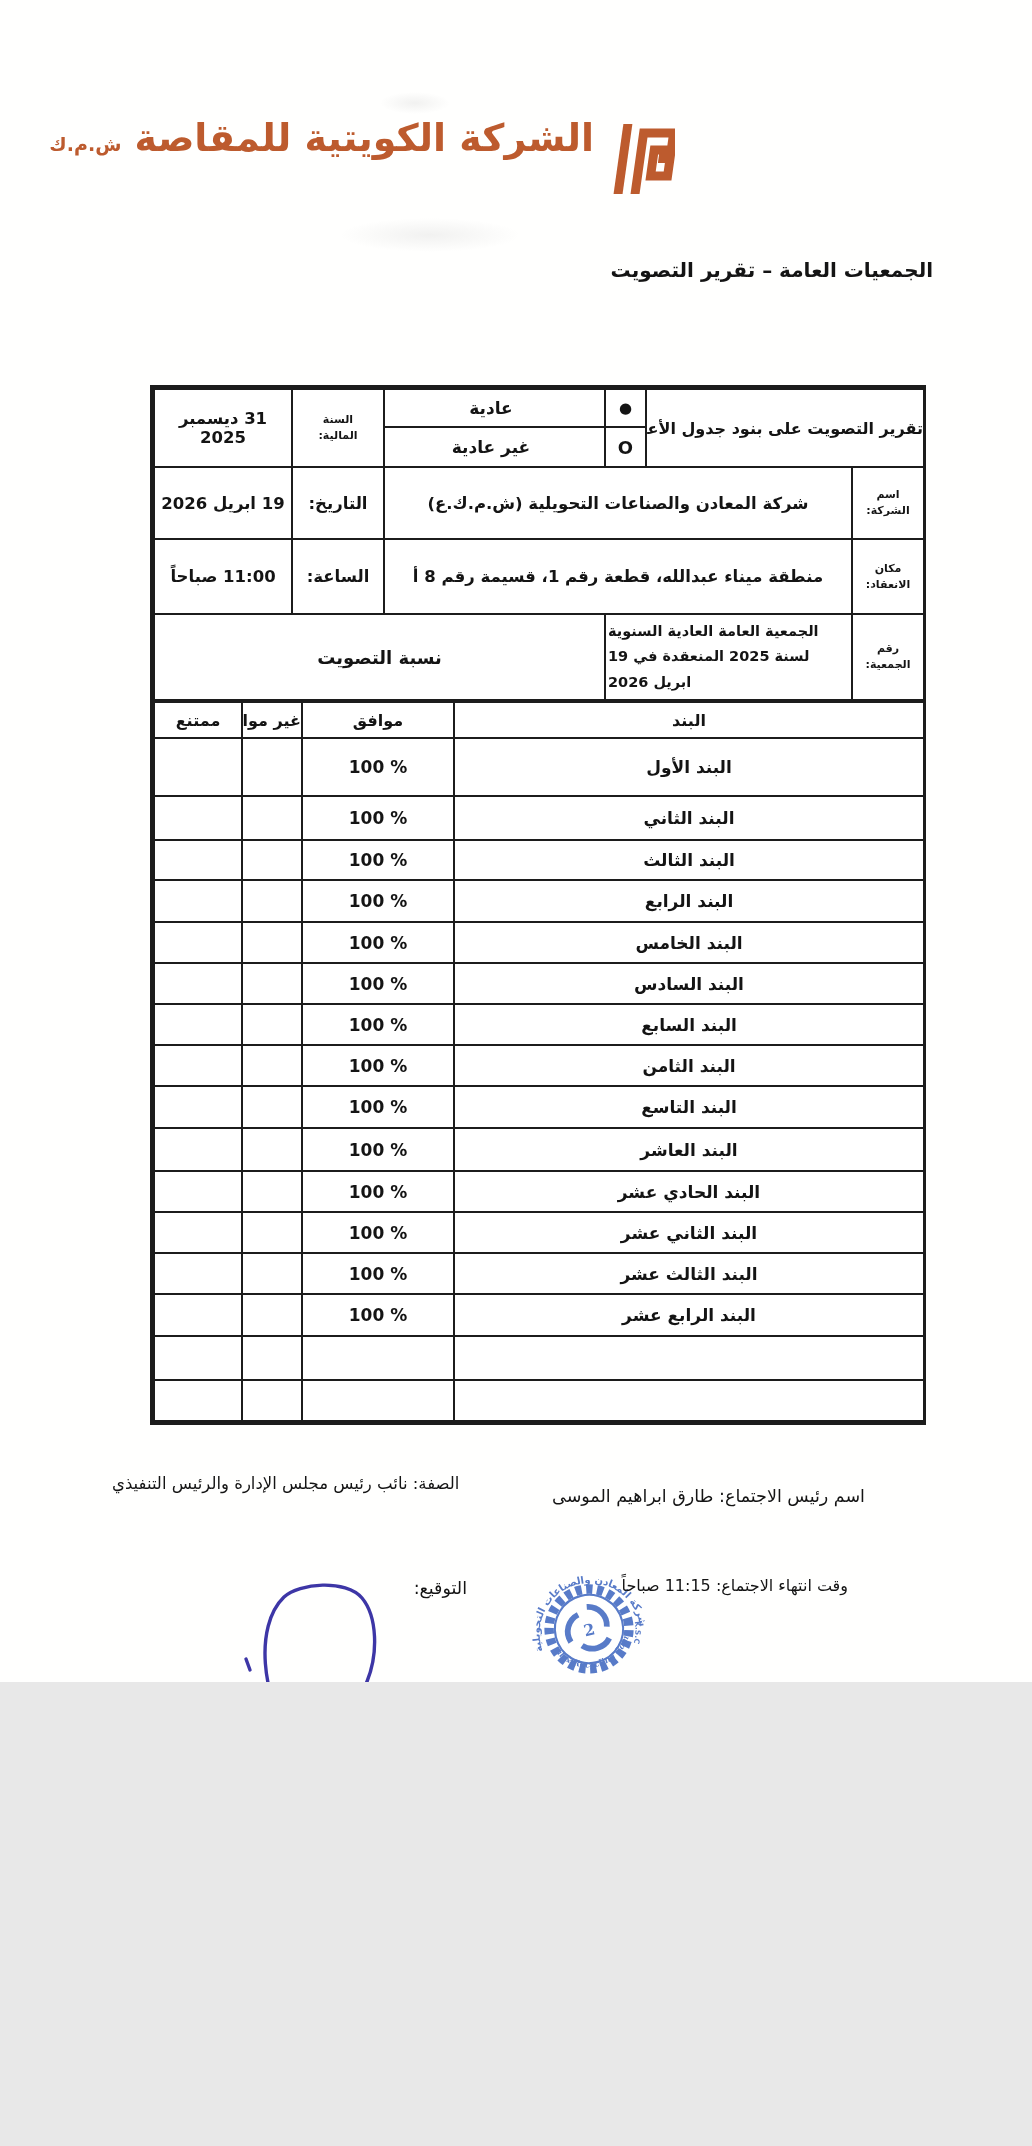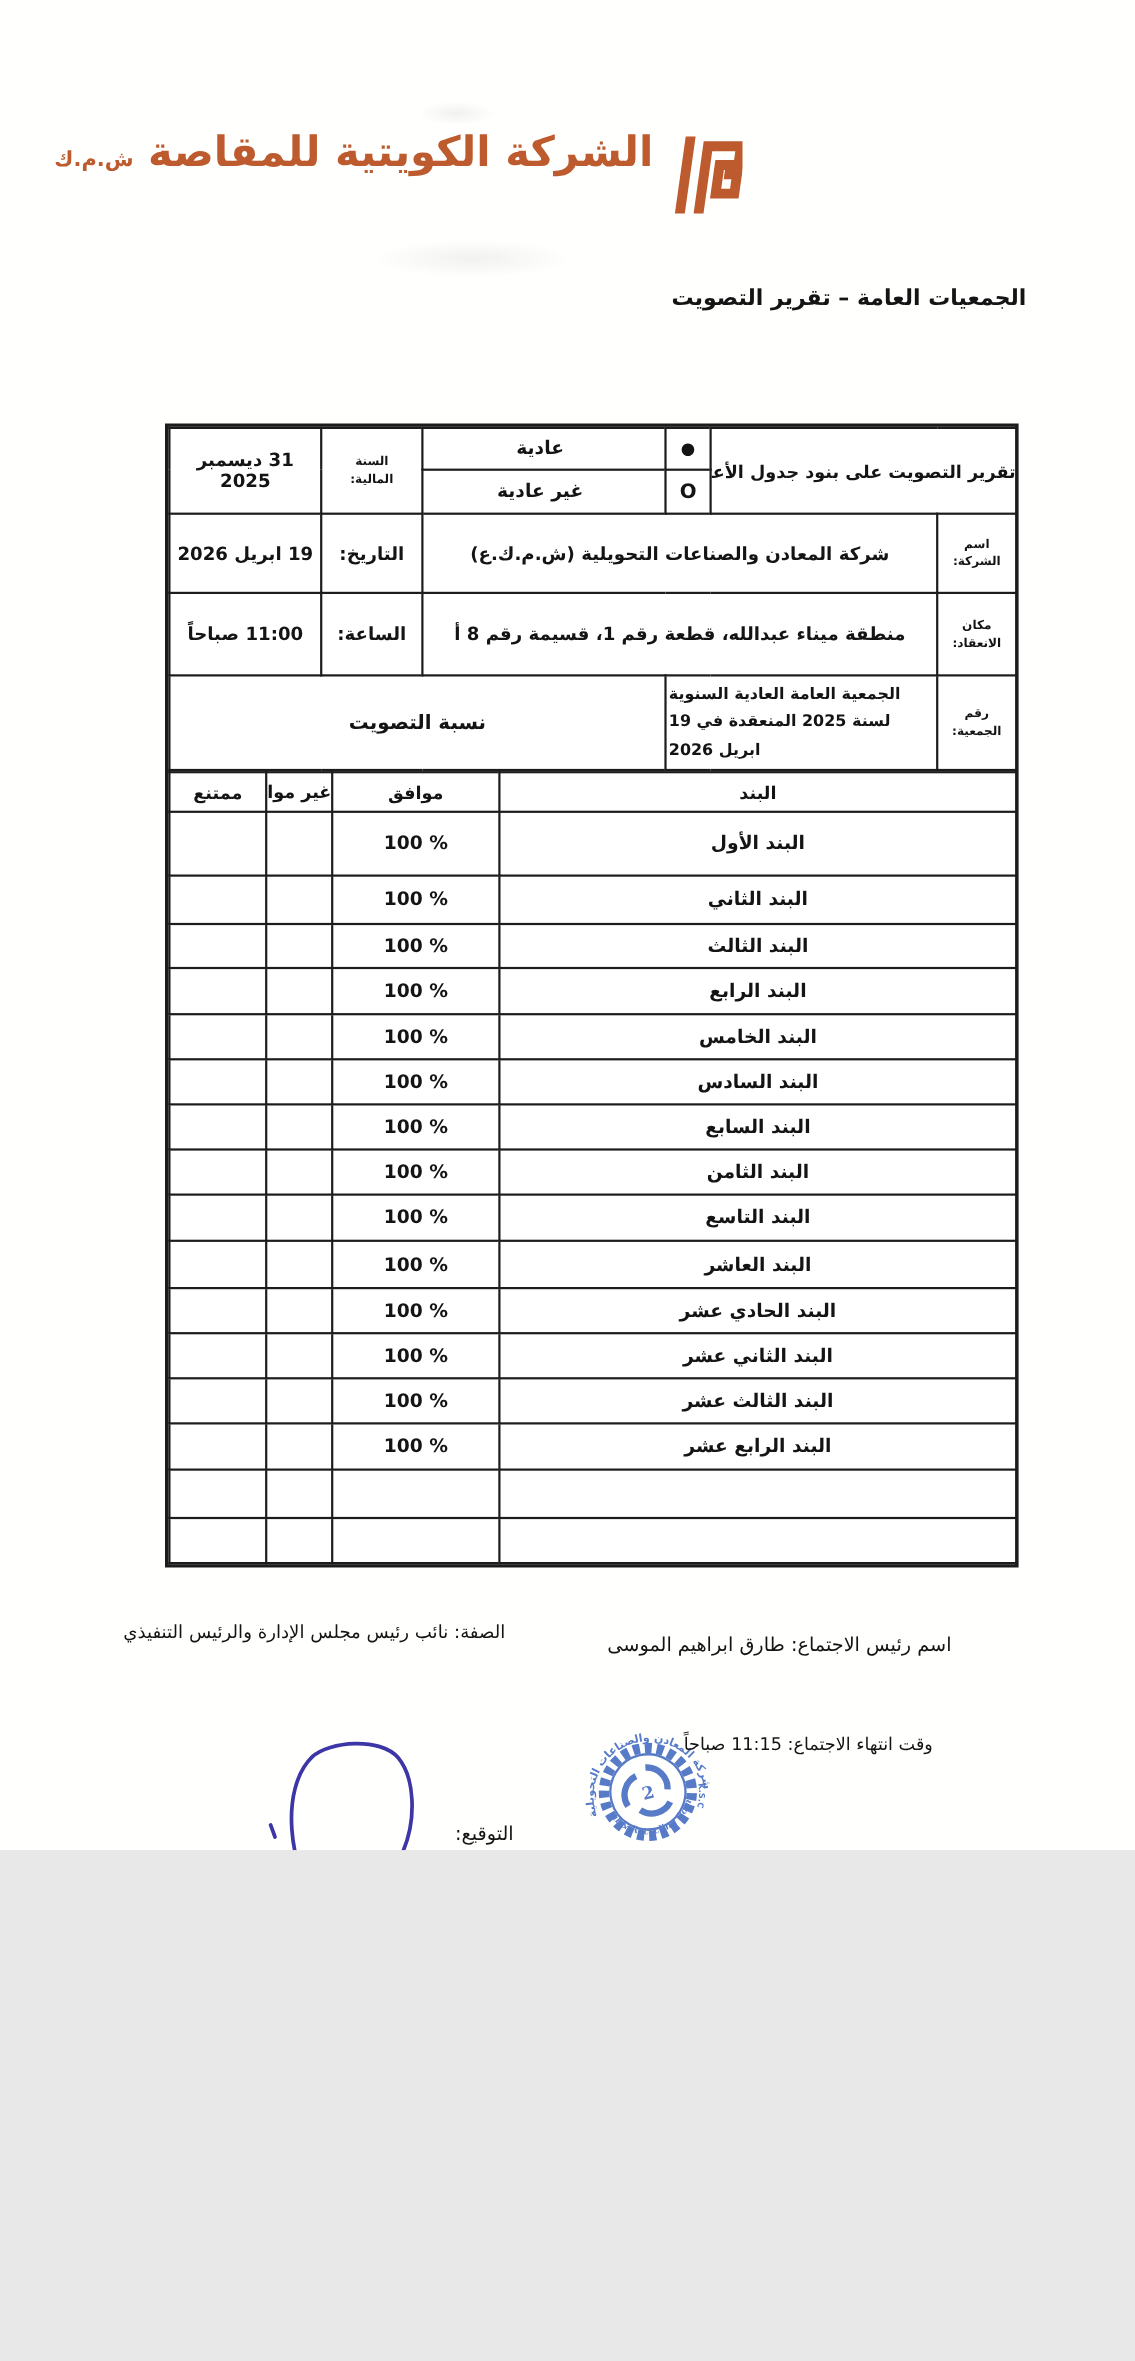--- a/index.html
+++ b/index.html
@@ -32,21 +32,21 @@
   .assembly-cell{font-size:14.5px;text-align:left;padding:4px 6px 4px 2px;line-height:1.75;font-weight:bold;}
   .ratio-cell{font-size:18px;}
   th{font-size:16px;white-space:nowrap;padding:0;}
   .c-item{font-size:17px;}
   .c-agree{font-size:17px;direction:ltr;font-weight:bold;}
   
   .f-line{font-weight:normal;direction:rtl;white-space:nowrap;z-index:2;}
   .chairman{top:1470px;right:167px;font-size:17.5px;margin-top:16px;}
   .capacity{top:1474px;left:112px;font-size:16.5px;}
   .endtime{top:1576px;right:184px;font-size:16px;}
-  .sig-label{top:1658px;right:565px;font-size:17.5px;}
+  .sig-label{top:1578px;right:565px;font-size:17.5px;}
   .stamp{top:1566px;left:526px;width:126px;height:126px;z-index:1;opacity:.92;}
   .signature{top:1572px;left:196px;width:232px;height:205px;z-index:3;}
 </style>
 </head>
 <body>
 
 <div class="page">
 
   <div class="abs smudge" style="top:218px;left:340px;width:180px;height:34px;"></div>
   <div class="abs smudge" style="top:92px;left:380px;width:70px;height:22px;"></div>

